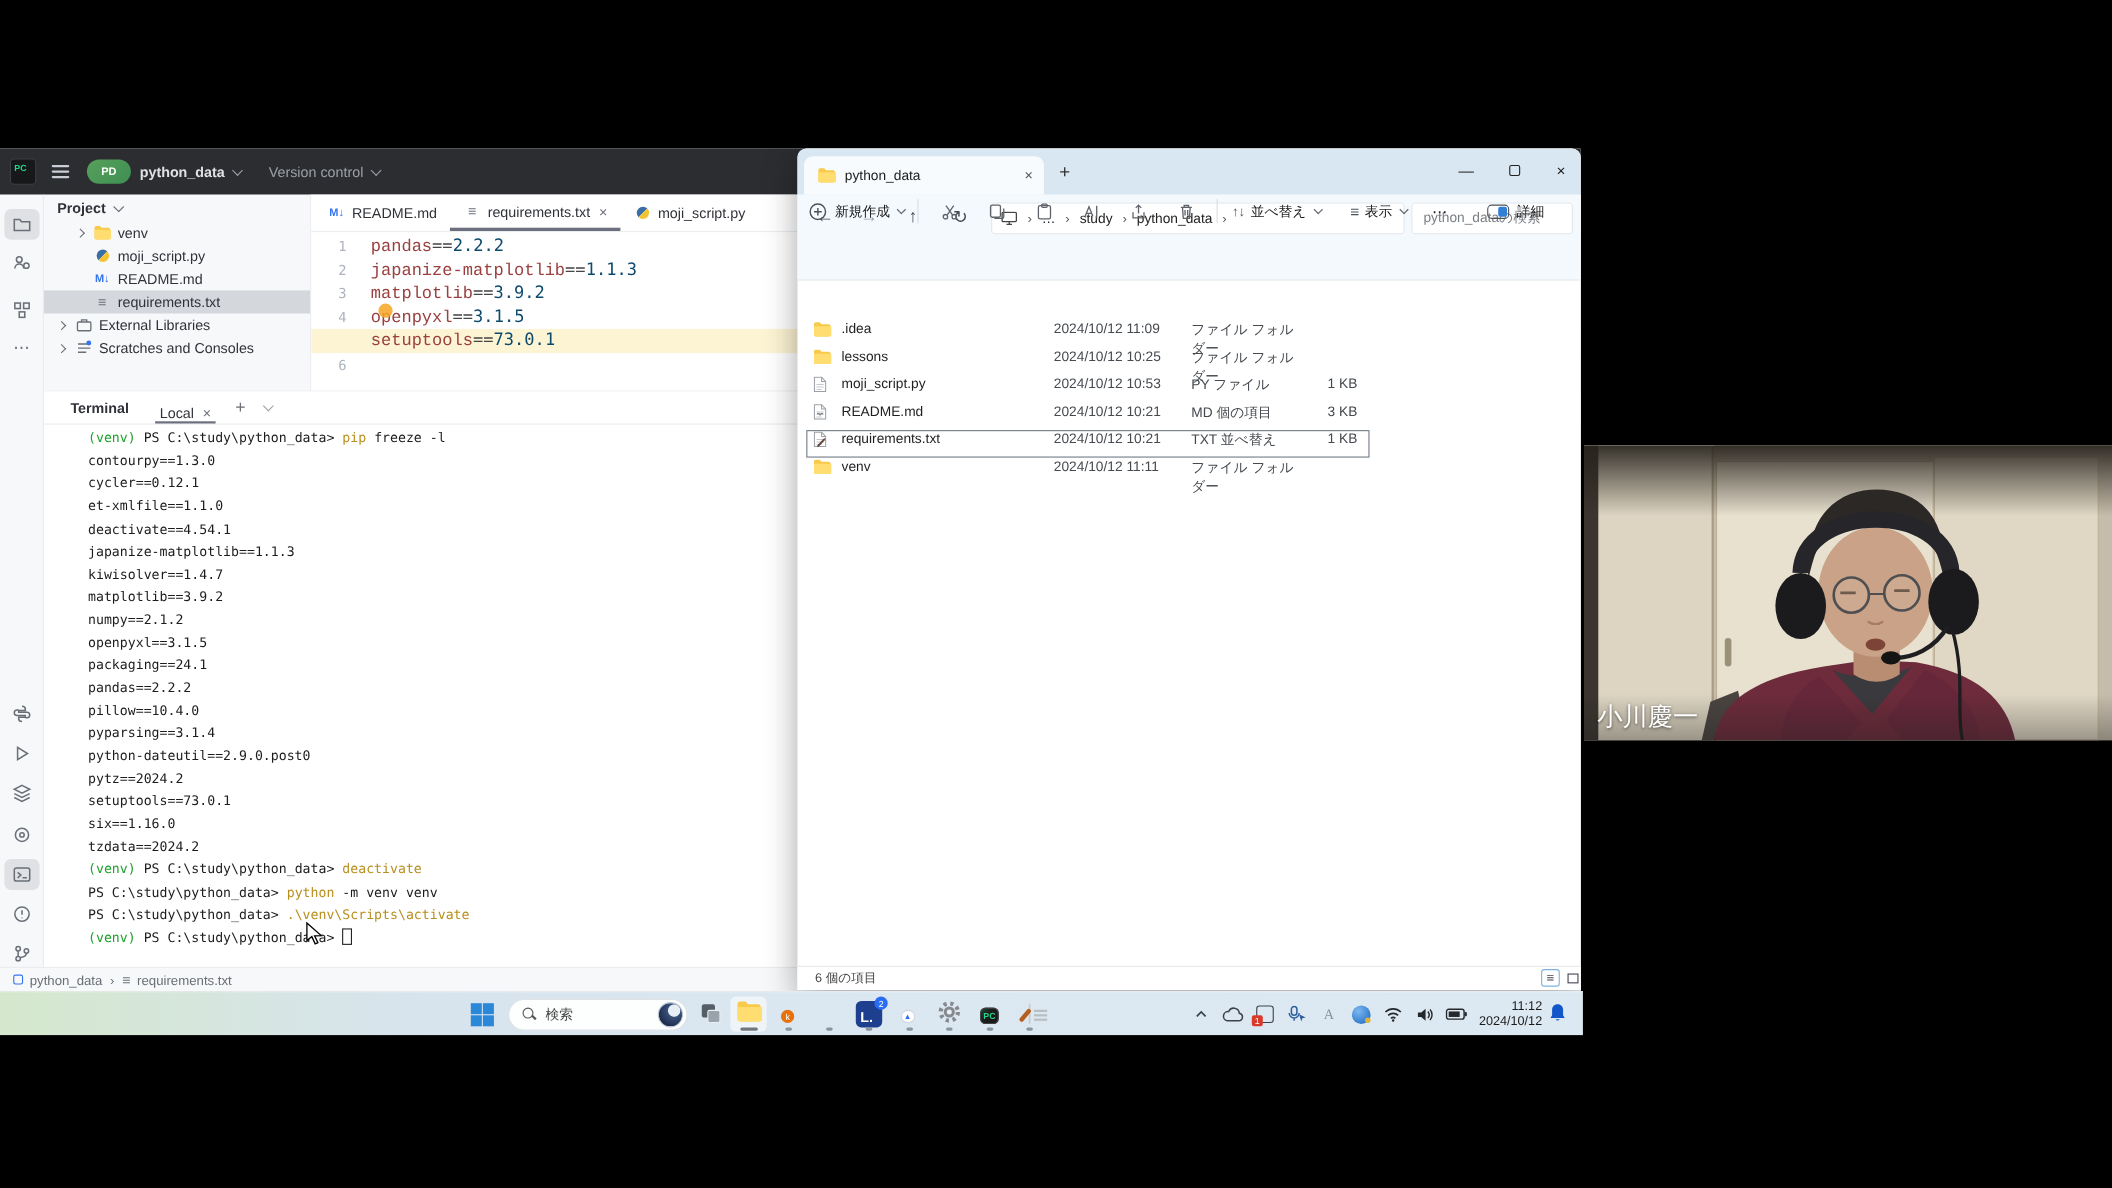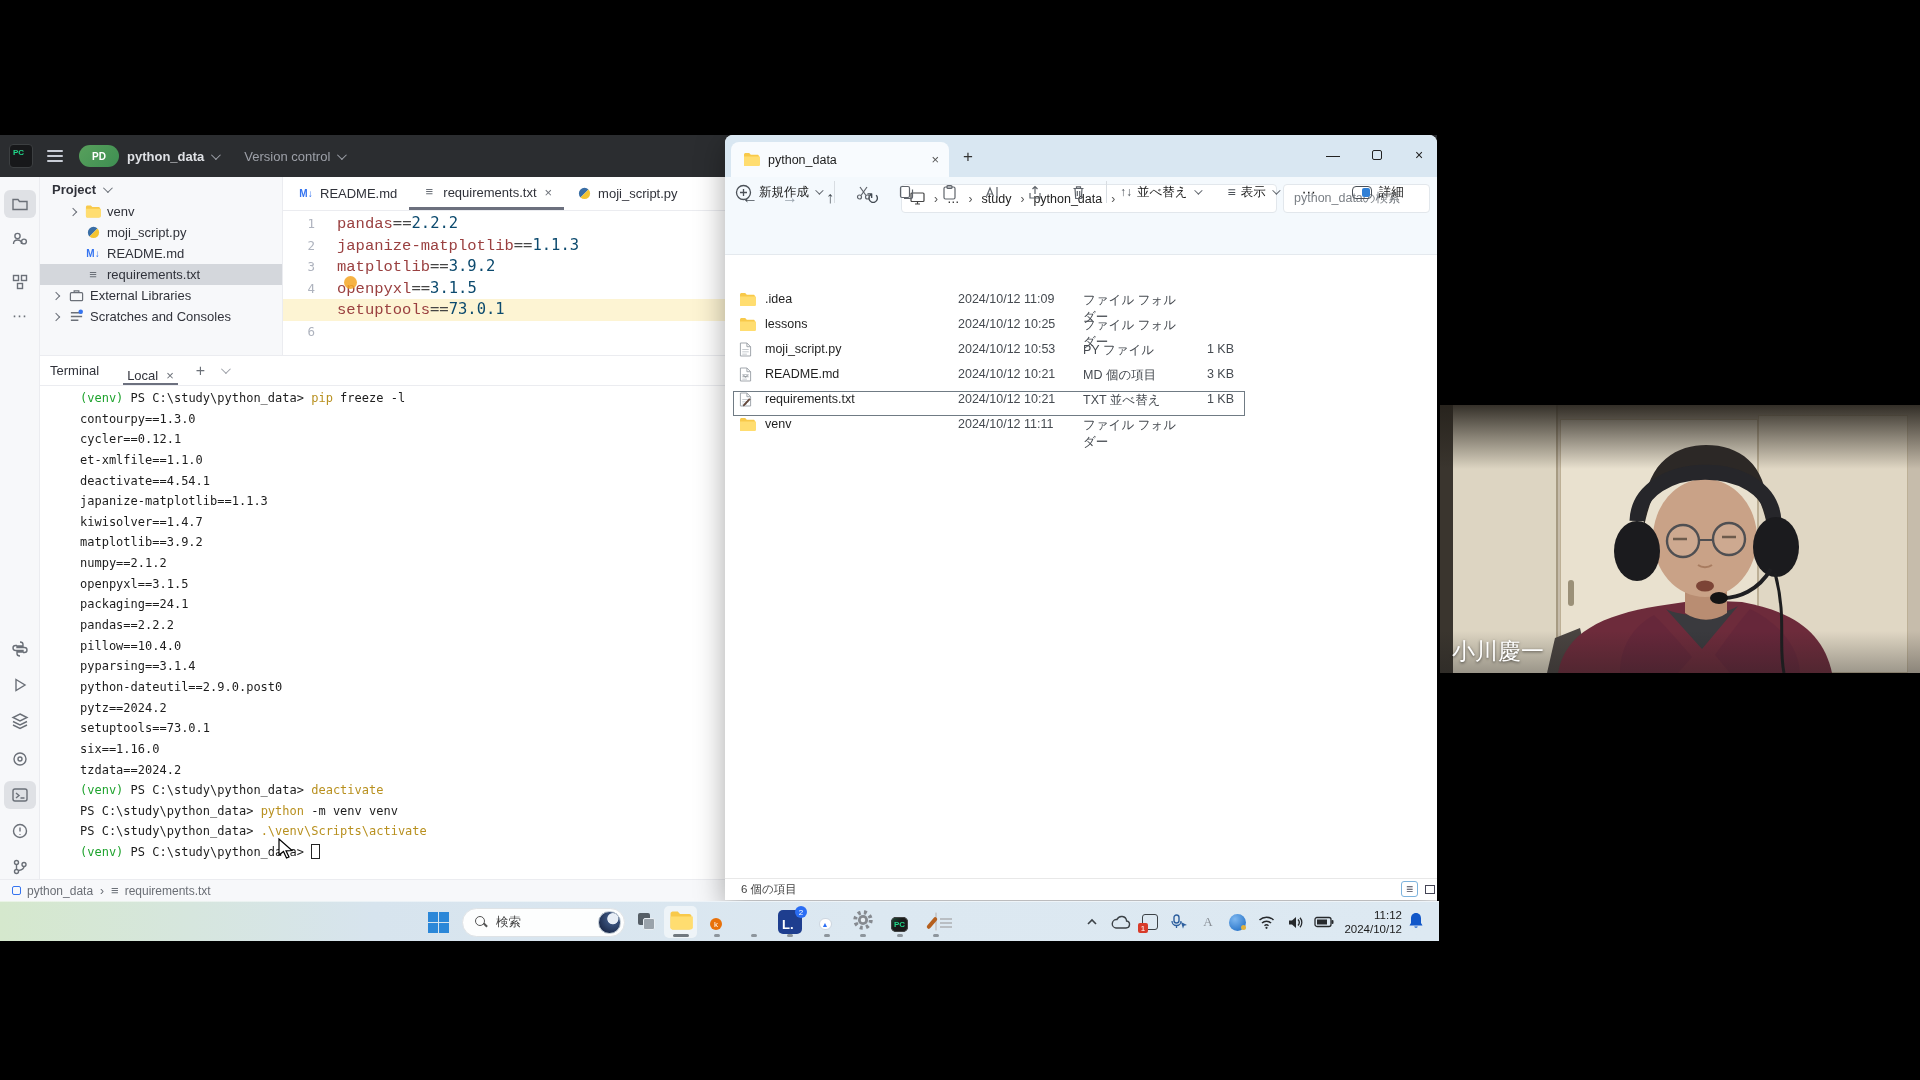--- a/index.html
+++ b/index.html
@@ -49,21 +49,21 @@
   .code-line{height:21.5px;line-height:21.5px;padding-left:54px;white-space:pre;}
   .code-line.active{background:#fdf4d3;}
   .cd-name{color:#9a4040;font-family:Liberation Mono, monospace;}
   .cd-op{color:#454545;}
   .cd-ver{color:#0c4a6e;}
   #cursor-dot{left:344px;top:276px;width:13px;height:13px;border-radius:50%;background:#f5a623;opacity:.85;z-index:30;}
 
   
   #pc-terminal{left:40px;top:220px;width:1397px;height:524px;background:#fff;border-top:1px solid #ebecf0;}
   #term-tabs{position:absolute;left:0;top:0;right:0;height:30px;display:flex;align-items:center;font-size:13px;color:#30323a;background:#fff;border-bottom:1px solid #ebecf0;}
-  .tm-title{font-weight:normal;margin-left:10px;}
+  .tm-title{font-weight:bold;margin-left:24px;}
   .tm-tab{margin-left:24px;display:flex;align-items:flex-end;height:100%;border-bottom:2px solid #6c707e;padding:0 4px;}
   .tm-tab .cl{margin-left:8px;color:#6b7078;}
   .tm-plus{margin-left:18px;color:#6b7078;font-size:16px;}
   .tm-chev{margin-left:16px;}
   #term-body{position:absolute;left:0;top:32px;right:0;bottom:0;font-family:"DejaVu Sans Mono",monospace;font-size:12px;color:#1c1c1c;}
   .t-line{height:20.65px;line-height:20.65px;padding-left:40px;white-space:pre;}
   .t-g{color:#1fa32e;}
   .t-y{color:#b8901f;}
   .t-cur{display:inline-block;width:9px;height:15px;border:1.5px solid #222;vertical-align:-3px;}
 

